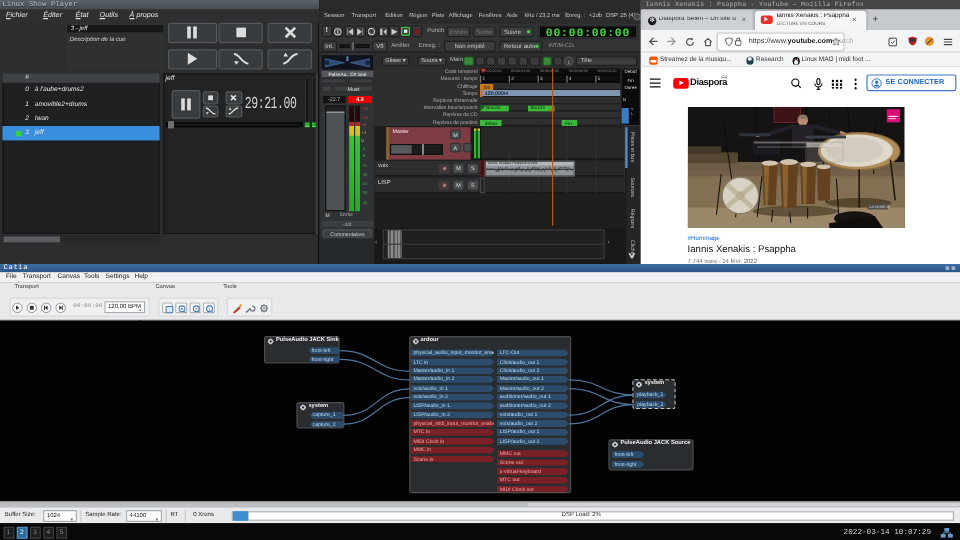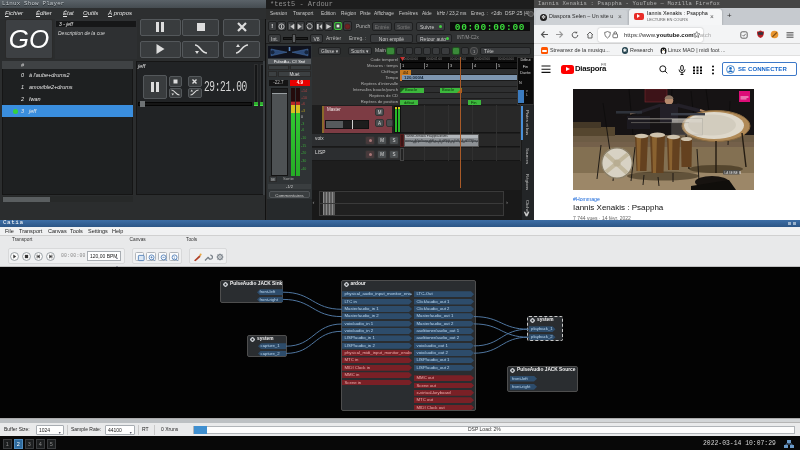--- a/index.html
+++ b/index.html
@@ -13,21 +13,20 @@
 <div id="scr">
 
 <div style="left:0;top:0;width:266px;height:220px;background:#2b2d2e;border-right:1px solid #111"></div>
 <div class="mono" style="left:0;top:0;width:266px;height:8px;background:linear-gradient(#5b6369,#454c51);color:#c2c8cc;font-size:5.8px;letter-spacing:0.2px;padding:0 0 0 2px;line-height:8px;overflow:hidden;text-shadow:0 1px 0 #23282b">Linux Show Player</div>
 <div style="left:0;top:8px;width:266px;height:11px;background:#2d2f30"></div>
 <div class="it" style="left:5px;top:10px;font-size:6px;color:#e6e6e6"><u>F</u>ichier</div>
 <div class="it" style="left:36px;top:10px;font-size:6px;color:#e6e6e6"><u>É</u>diter</div>
 <div class="it" style="left:63px;top:10px;font-size:6px;color:#e6e6e6"><u>É</u>tat</div>
 <div class="it" style="left:83px;top:10px;font-size:6px;color:#e6e6e6"><u>O</u>utils</div>
 <div class="it" style="left:108px;top:10px;font-size:6px;color:#e6e6e6"><u>À</u> propos</div>
-<div class="it" style="left:5px;top:19px;width:48px;height:40px;background:#3d4043;border:1px solid #2a2a2a;border-radius:2px;color:#fff;font-size:26px;text-align:center;line-height:38px">GO</div>
 <div style="left:55px;top:19px;width:82px;height:40px;background:#2e3032"></div>
 <div class="it" style="left:56px;top:20.5px;width:80px;height:6px;background:#161718;color:#eee;font-size:5px;line-height:6px;padding-left:3px">3 - jeff</div>
 <div class="it" style="left:58px;top:31px;font-size:5px;color:#d8d8d8">Description de la cue</div>
 <div class="btn" style="left:139.5px;top:18.5px;width:41px;height:17.5px;display:flex;align-items:center;justify-content:center">
       <svg width="12" height="12" viewBox="0 0 12 12">
         <rect x="2" y="1" width="3" height="10" fill="#ddd"></rect>
         <rect x="7" y="1" width="3" height="10" fill="#ddd"></rect>
       </svg>
     </div>
 <div class="btn" style="left:182px;top:18.5px;width:37px;height:17.5px;display:flex;align-items:center;justify-content:center">
@@ -112,21 +111,20 @@
 <div style="left:253.5px;top:64px;width:4.5px;height:41px;background:#151617;border:1px solid #2e2f30"></div>
 <div style="left:253.5px;top:101.5px;width:4.5px;height:3px;background:#2fae2f"></div>
 <div style="left:253.5px;top:104.8px;width:4.5px;height:1.2px;background:#49e34d"></div>
 <div style="left:259.5px;top:64px;width:4.5px;height:41px;background:#151617;border:1px solid #2e2f30"></div>
 <div style="left:259.5px;top:101.5px;width:4.5px;height:3px;background:#2fae2f"></div>
 <div style="left:259.5px;top:104.8px;width:4.5px;height:1.2px;background:#49e34d"></div>
 <div style="left:262.5px;top:61px;width:2.5px;height:134px;background:#3a3e41"></div>
 <div style="left:138px;top:101.5px;width:114px;height:4.5px;background:#151515;border:1px solid #050505"></div>
 <div style="left:140px;top:101px;width:4.5px;height:5.5px;background:#6e7274"></div>
 <div style="left:266px;top:0;width:268px;height:220px;background:#2a2a2a;overflow:hidden"></div>
-<div class="mono" style="left:266px;top:0;width:268px;height:9px;background:#1d1d1d;color:#8f8f8f;font-size:7px;letter-spacing:0;line-height:9px;padding-left:4px">*test5 - Ardour</div>
 <div style="left:266px;top:9px;width:268px;height:11px;background:#2b2c2c"></div>
 <div style="left:270px;top:11.5px;font-size:4.8px;color:#c9c9c9;white-space:nowrap">Session</div>
 <div style="left:293px;top:11.5px;font-size:4.8px;color:#c9c9c9;white-space:nowrap">Transport</div>
 <div style="left:321px;top:11.5px;font-size:4.8px;color:#c9c9c9;white-space:nowrap">Edition</div>
 <div style="left:341px;top:11.5px;font-size:4.8px;color:#c9c9c9;white-space:nowrap">Région</div>
 <div style="left:360px;top:11.5px;font-size:4.8px;color:#c9c9c9;white-space:nowrap">Piste</div>
 <div style="left:374px;top:11.5px;font-size:4.8px;color:#c9c9c9;white-space:nowrap">Affichage</div>
 <div style="left:399px;top:11.5px;font-size:4.8px;color:#c9c9c9;white-space:nowrap">Fenêtres</div>
 <div style="left:422px;top:11.5px;font-size:4.8px;color:#c9c9c9;white-space:nowrap">Aide</div>
 <div style="left:437px;top:11.5px;font-size:4.8px;color:#c9c9c9;white-space:nowrap">kHz / 23,2 ms</div>

